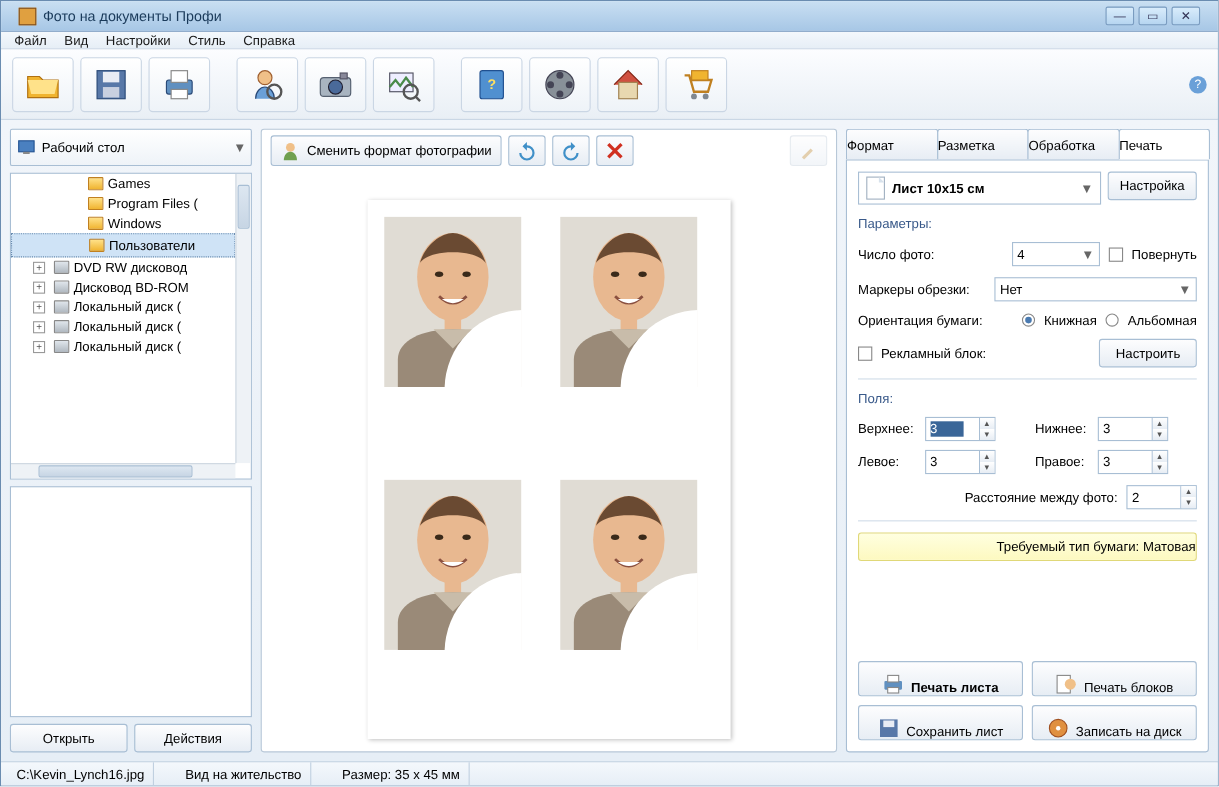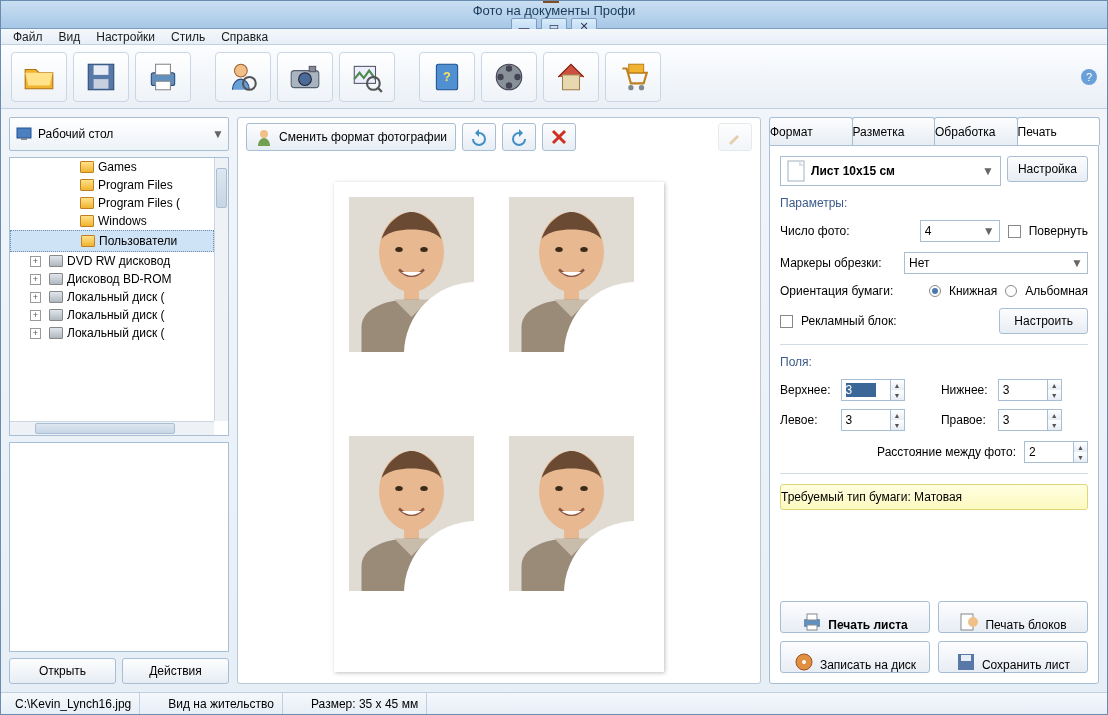--- a/index.html
+++ b/index.html
@@ -1,18 +1,18 @@
 <!DOCTYPE html>
 <html><head>
 <meta charset="utf-8">
 <style>
 * { box-sizing: border-box; margin: 0; padding: 0; font-family: Tahoma, Arial, sans-serif; font-size: 12px; }
 body { background: #fff; width: 1108px; height: 715px; overflow: hidden; }
 .window { width: 100%; height: 100%; display: flex; flex-direction: column; border: 1px solid #6a8cb0; }
-.titlebar { background: linear-gradient(#c9dff2, #a7c7e6); height: 28px; display: flex; align-items: center; padding: 0 4px; border-bottom: 1px solid #7a9cc0; flex-direction: column; }
+.titlebar { background: linear-gradient(#c9dff2, #a7c7e6); height: 28px; display: flex; align-items: center; padding: 0 16px; border-bottom: 1px solid #7a9cc0; }
 .titlebar .app-icon { width: 16px; height: 16px; background: #e0a040; border: 1px solid #805020; margin-right: 6px; }
 .titlebar .title { flex: 1; font-size: 13px; color: #1a3a5a; }
 .winbtns { display: flex; gap: 4px; }
 .winbtn { width: 26px; height: 17px; background: linear-gradient(#d9ecfb,#b6d5f0); border: 1px solid #7a9cc0; border-radius: 2px; display:flex;align-items:center;justify-content:center;color:#335;font-size:11px; }
 .menubar { background: linear-gradient(#f4f8fc,#e6eef6); height: 16px; display: flex; align-items: center; padding: 0 4px; border-bottom: 1px solid #c0d0e0; }
 .menuitem { padding: 3px 8px; color: #1a1a1a; }
 .toolbar { background: linear-gradient(#fcfdff,#e9eff5); height: 64px; display: flex; align-items: center; padding: 6px 10px; border-bottom: 1px solid #c0d0e0; gap: 6px; }
 .tbtn { width: 56px; height: 50px; background: linear-gradient(#fff,#eef3f8); border: 1px solid #cad6e4; border-radius: 4px; display:flex;align-items:center;justify-content:center; }
 .tbtn.sep { border:none; background:none; width:12px; }
 .tbtn svg { width: 34px; height: 34px; }
@@ -58,21 +58,21 @@
 .sel .drop { position:absolute; right:4px; color:#666; }
 .spin { width:64px; }
 .spin .spinbtns { position:absolute; right:0; top:0; bottom:0; width:14px; border-left:1px solid #a8bed4; display:flex; flex-direction:column; }
 .spin .spinbtns div { flex:1; display:flex;align-items:center;justify-content:center;font-size:7px;color:#555;background:linear-gradient(#fff,#e7edf4); }
 .sheet-sel { display:flex; gap:6px; }
 .sheet-name { flex:1; height:30px; border:1px solid #a8bed4; display:flex; align-items:center; padding:0 6px; gap:6px; font-weight:bold; font-size:14px; position:relative; }
 .sheet-name .drop { position:absolute; right:6px; color:#666; font-weight:normal; }
 .sect { color:#3a5a8a; font-weight:normal; }
 .sep-h { height:1px; background:#d0dce8; }
 .margins { display:grid; grid-template-columns: auto 1fr auto 1fr; gap:8px 10px; align-items:center; }
-.paper-req { height:26px; background:linear-gradient(#ffffe0,#fdf9c0); border:1px solid #e0d878; border-radius:3px; display:flex;align-items:center;justify-content:flex-start; }
+.paper-req { height:26px; background:linear-gradient(#ffffe0,#fdf9c0); border:1px solid #e0d878; border-radius:3px; display:flex;align-items:center;justify-content:flex-end; }
 .actgrid { display:grid; grid-template-columns:1fr 1fr; gap:8px; margin-top:auto; }
 .abtn { height:32px; background:linear-gradient(#fdfdfe,#e7edf4); border:1px solid #a8bed4; border-radius:3px; display:flex;align-items:flex-end;justify-content:center; gap:6px; }
 .abtn .aicon { width:20px;height:20px; }
 .statusbar { height:22px; background:linear-gradient(#f4f8fc,#e6eef6); border-top:1px solid #c0d0e0; display:flex; align-items:flex-end; padding:0 6px; gap:20px; }
 .statuscell { padding:0 8px; border-right:1px solid #c0d0e0; height:100%; display:flex;align-items:center; }
 .chk { width:13px;height:13px;border:1px solid #888;background:#fff; }
 .rad { width:12px;height:12px;border:1px solid #888;border-radius:50%;background:#fff; display:inline-flex;align-items:center;justify-content:center; }
 .rad.on::after { content:""; width:6px;height:6px;background:#4a7ab0;border-radius:50%; }
 input[type=text]{border:none;outline:none;width:30px;font-size:12px;background:transparent;}
 </style>
@@ -183,24 +183,20 @@
             <rect x="5" y="11" width="6" height="2" fill="#888"></rect>
           </svg>
         <span style="margin-left:6px">Рабочий стол</span>
         <span class="drop">▼</span>
       </div>
       <div class="tree">
         <div class="tree-inner">
           <div class="tree-item l2">
               <span class="fold"></span>
               <span>Games</span>
-            </div>
-          <div class="tree-item l2">
-              <span class="fold"></span>
-              <span>Program Files</span>
             </div>
           <div class="tree-item l2">
               <span class="fold"></span>
               <span>Program Files (</span>
             </div>
           <div class="tree-item l2">
               <span class="fold"></span>
               <span>Windows</span>
             </div>
           <div class="tree-item l2 sel">
@@ -469,31 +465,31 @@
             </div>
           <div class="abtn">
               <svg class="aicon" viewBox="0 0 20 20">
                 <rect x="2" y="2" width="12" height="16" fill="#fff" stroke="#888"></rect>
                 <circle cx="14" cy="10" r="5" fill="#f0c088"></circle>
               </svg>
               <span>Печать блоков</span>
             </div>
           <div class="abtn">
               <svg class="aicon" viewBox="0 0 20 20">
+                <rect x="2" y="2" width="16" height="16" fill="#5878a8"></rect>
+                <rect x="5" y="3" width="10" height="6" fill="#e8ecf4"></rect>
+              </svg>
+              <span>Сохранить лист</span>
+            </div>
+          <div class="abtn">
+              <svg class="aicon" viewBox="0 0 20 20">
                 <circle cx="10" cy="10" r="8" fill="#e09040" stroke="#a05020"></circle>
                 <circle cx="10" cy="10" r="2" fill="#fff"></circle>
               </svg>
               <span>Записать на диск</span>
-            </div>
-          <div class="abtn">
-              <svg class="aicon" viewBox="0 0 20 20">
-                <rect x="2" y="2" width="16" height="16" fill="#5878a8"></rect>
-                <rect x="5" y="3" width="10" height="6" fill="#e8ecf4"></rect>
-              </svg>
-              <span>Сохранить лист</span>
             </div>
         </div>
       </div>
     </div>
   </div>
 
   <div class="statusbar">
     <div class="statuscell">C:\Kevin_Lynch16.jpg</div>
     <div class="statuscell">Вид на жительство</div>
     <div class="statuscell">Размер: 35 x 45 мм</div>

